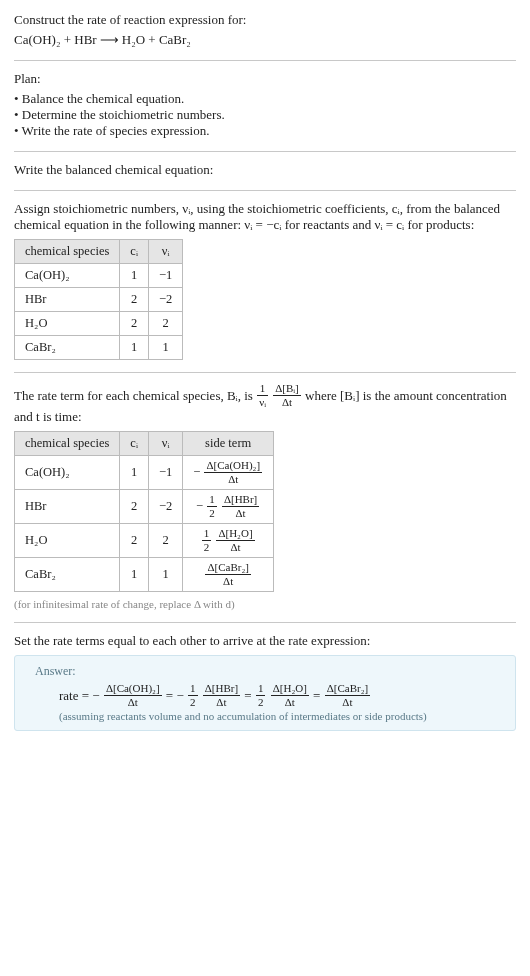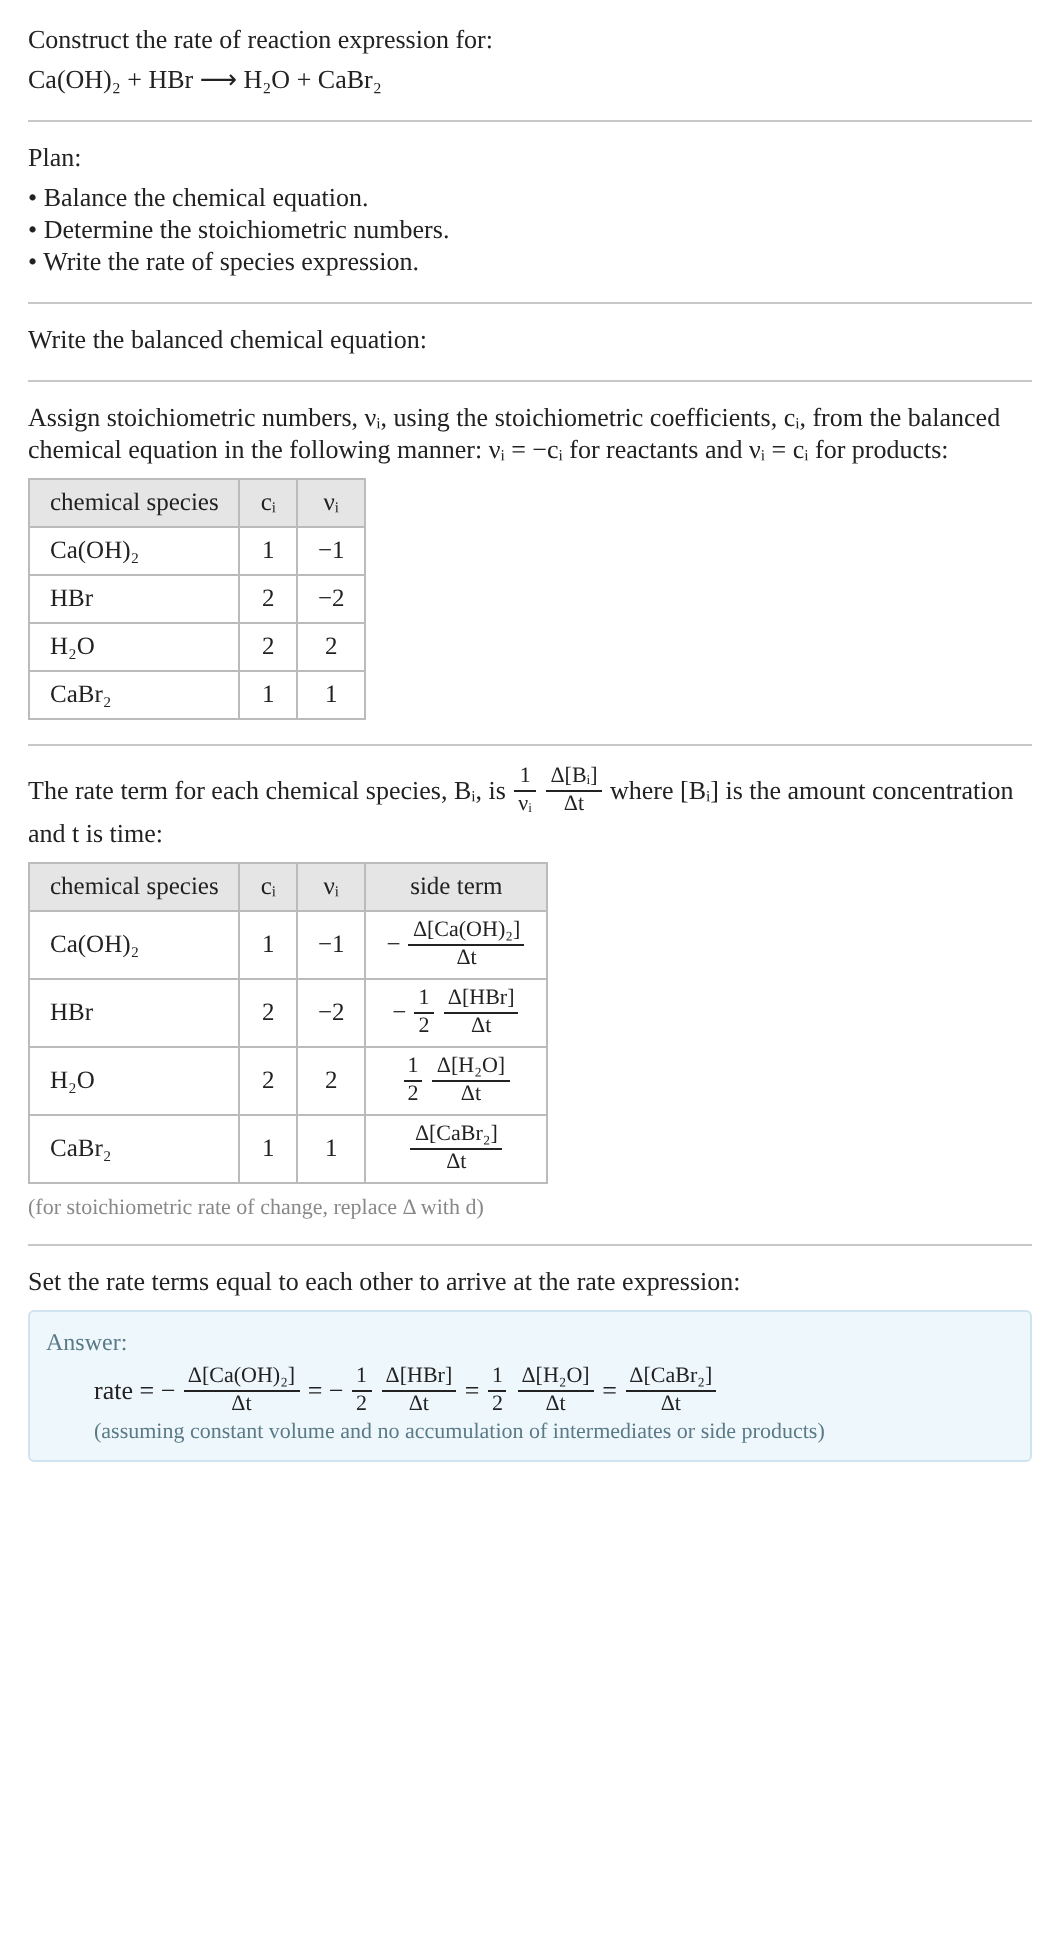--- a/index.html
+++ b/index.html
@@ -52,21 +52,21 @@
   }
   .note {
     color: #888;
     font-size: 11px;
     margin-top: 2px;
   }
   .answerbox {
     background: #eef7fb;
     border: 1px solid #cfe4ee;
     border-radius: 3px;
-    padding: 8px 8px;
+    padding: 8px 20px;
     margin-top: 6px;
   }
   .answerbox .label {
     color: #5a7a88;
     font-size: 12px;
     margin-bottom: 4px;
   }
   .indent {
     margin-left: 24px;
   }
@@ -231,21 +231,21 @@
       <td>
         <span class="inline"></span>
         <span class="frac">
           <span class="num">Δ[CaBr₂]</span>
           <span class="den">Δt</span>
         </span>
       </td>
     </tr>
   </tbody>
     </table>
-  <div class="note">(for stoichiometric rate of change, replace Δ with d)</div>
+  <div class="note">(for infinitesimal rate of change, replace Δ with d)</div>
 </div>
 
 <hr class="sep">
 
 <div class="section">
   <div class="hdr">Set the rate terms equal to each other to arrive at the rate expression:</div>
 
   <div class="answerbox">
     <div class="label">Answer:</div>
 
@@ -277,15 +277,15 @@
         <span class="den">Δt</span>
       </span>
 
       <span class="inline"> = </span>
       <span class="frac">
         <span class="num">Δ[CaBr₂]</span>
         <span class="den">Δt</span>
       </span>
     </div>
 
-    <div class="indent note" style="color:#5a7a88;">(assuming constant volume and no accumulation of intermediates or side products)</div>
+    <div class="indent note" style="color:#5a7a88;">(assuming reactants volume and no accumulation of intermediates or side products)</div>
   </div>
 </div>
 
 </body></html>

